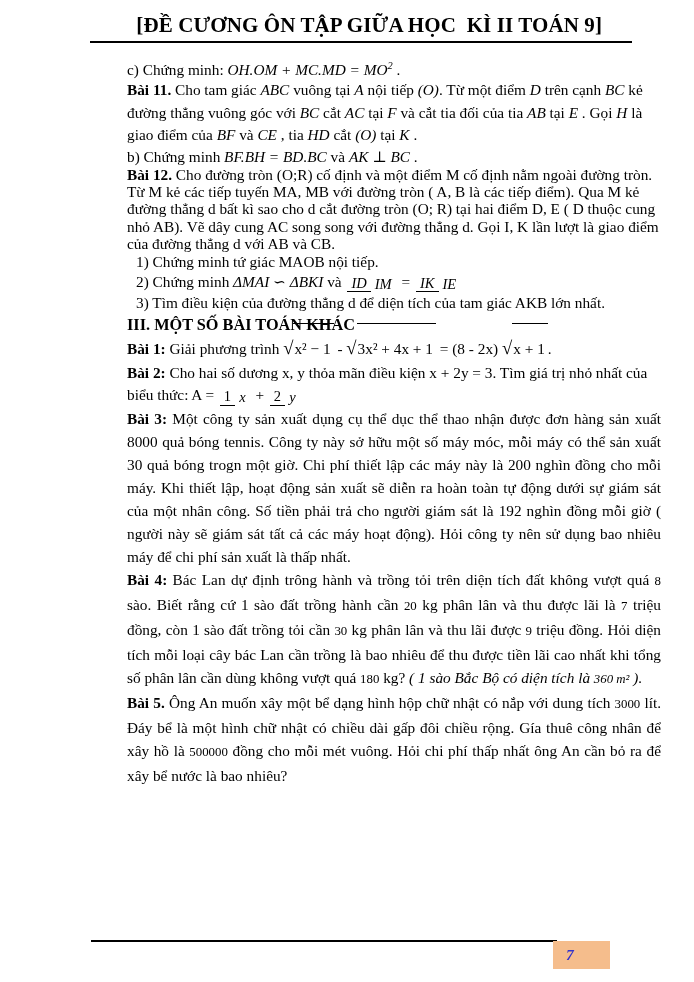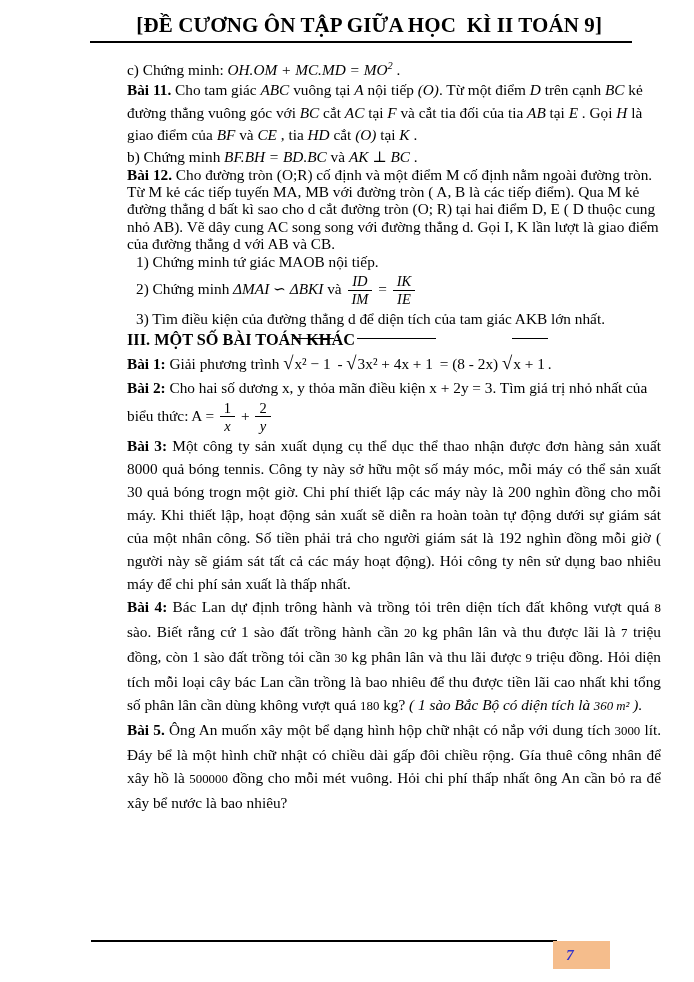--- a/index.html
+++ b/index.html
@@ -41,21 +41,21 @@
   .k-heading   { font-weight:bold; font-size:16.3px; line-height:20px; margin-top:2px; }
   .k-bai1      { line-height:26px; }
   .k-bai2      { line-height:22.5px; }
   .k-just      { line-height:23px; text-align:justify; }
 
   .it { font-style:italic; }
   .num-sm { font-size:0.84em; }
   sup { font-size:0.68em; line-height:0; }
 
   .frac {
-    display:inline-flex; flex-direction:column; align-items:center;
+    display:inline-flex; align-items:center;
     vertical-align:middle; line-height:1.12; margin:0 2px; font-size:0.95em;
   }
   .frac .fnum { padding:0 4px 0.5px; border-bottom:1.4px solid #000; }
   .frac .fden { padding:0.5px 4px 0; }
 
   .sqrt { white-space:nowrap; }
   .sqrt .rad { font-size:1.22em; }
   .sqrt .radicand { border-top:1.4px solid #000; padding:16px 3px 0 1px; }
 
   

